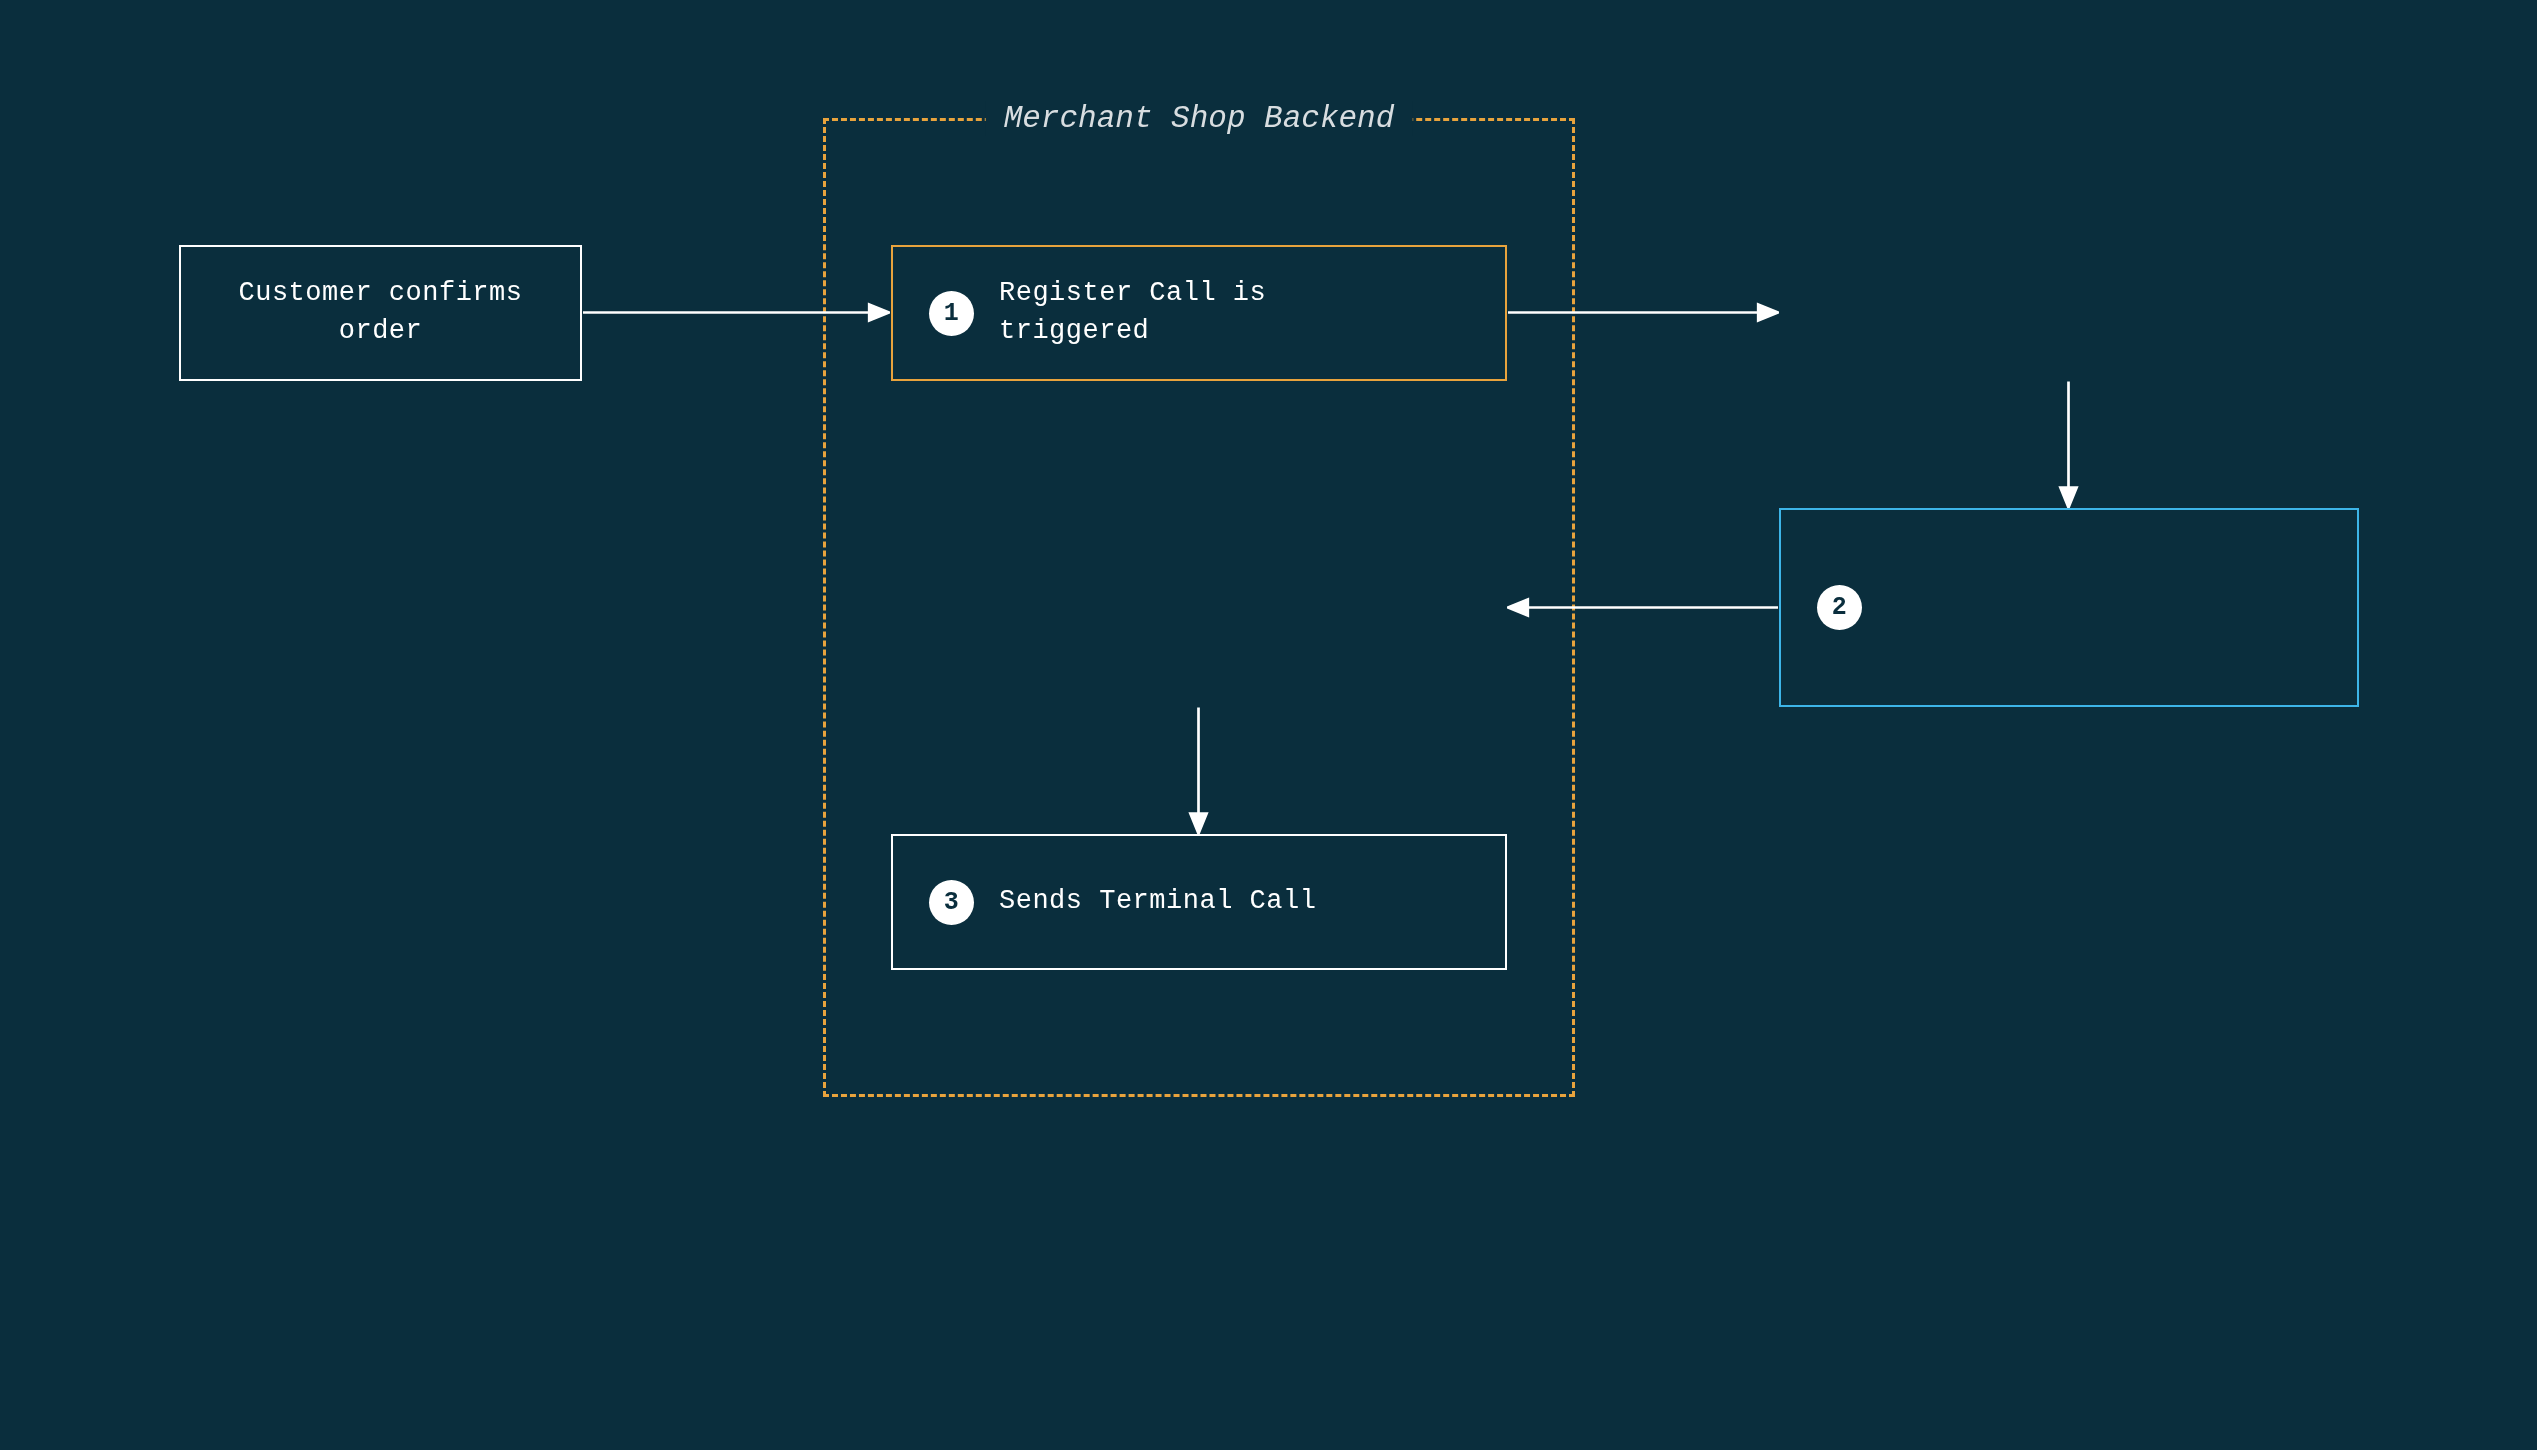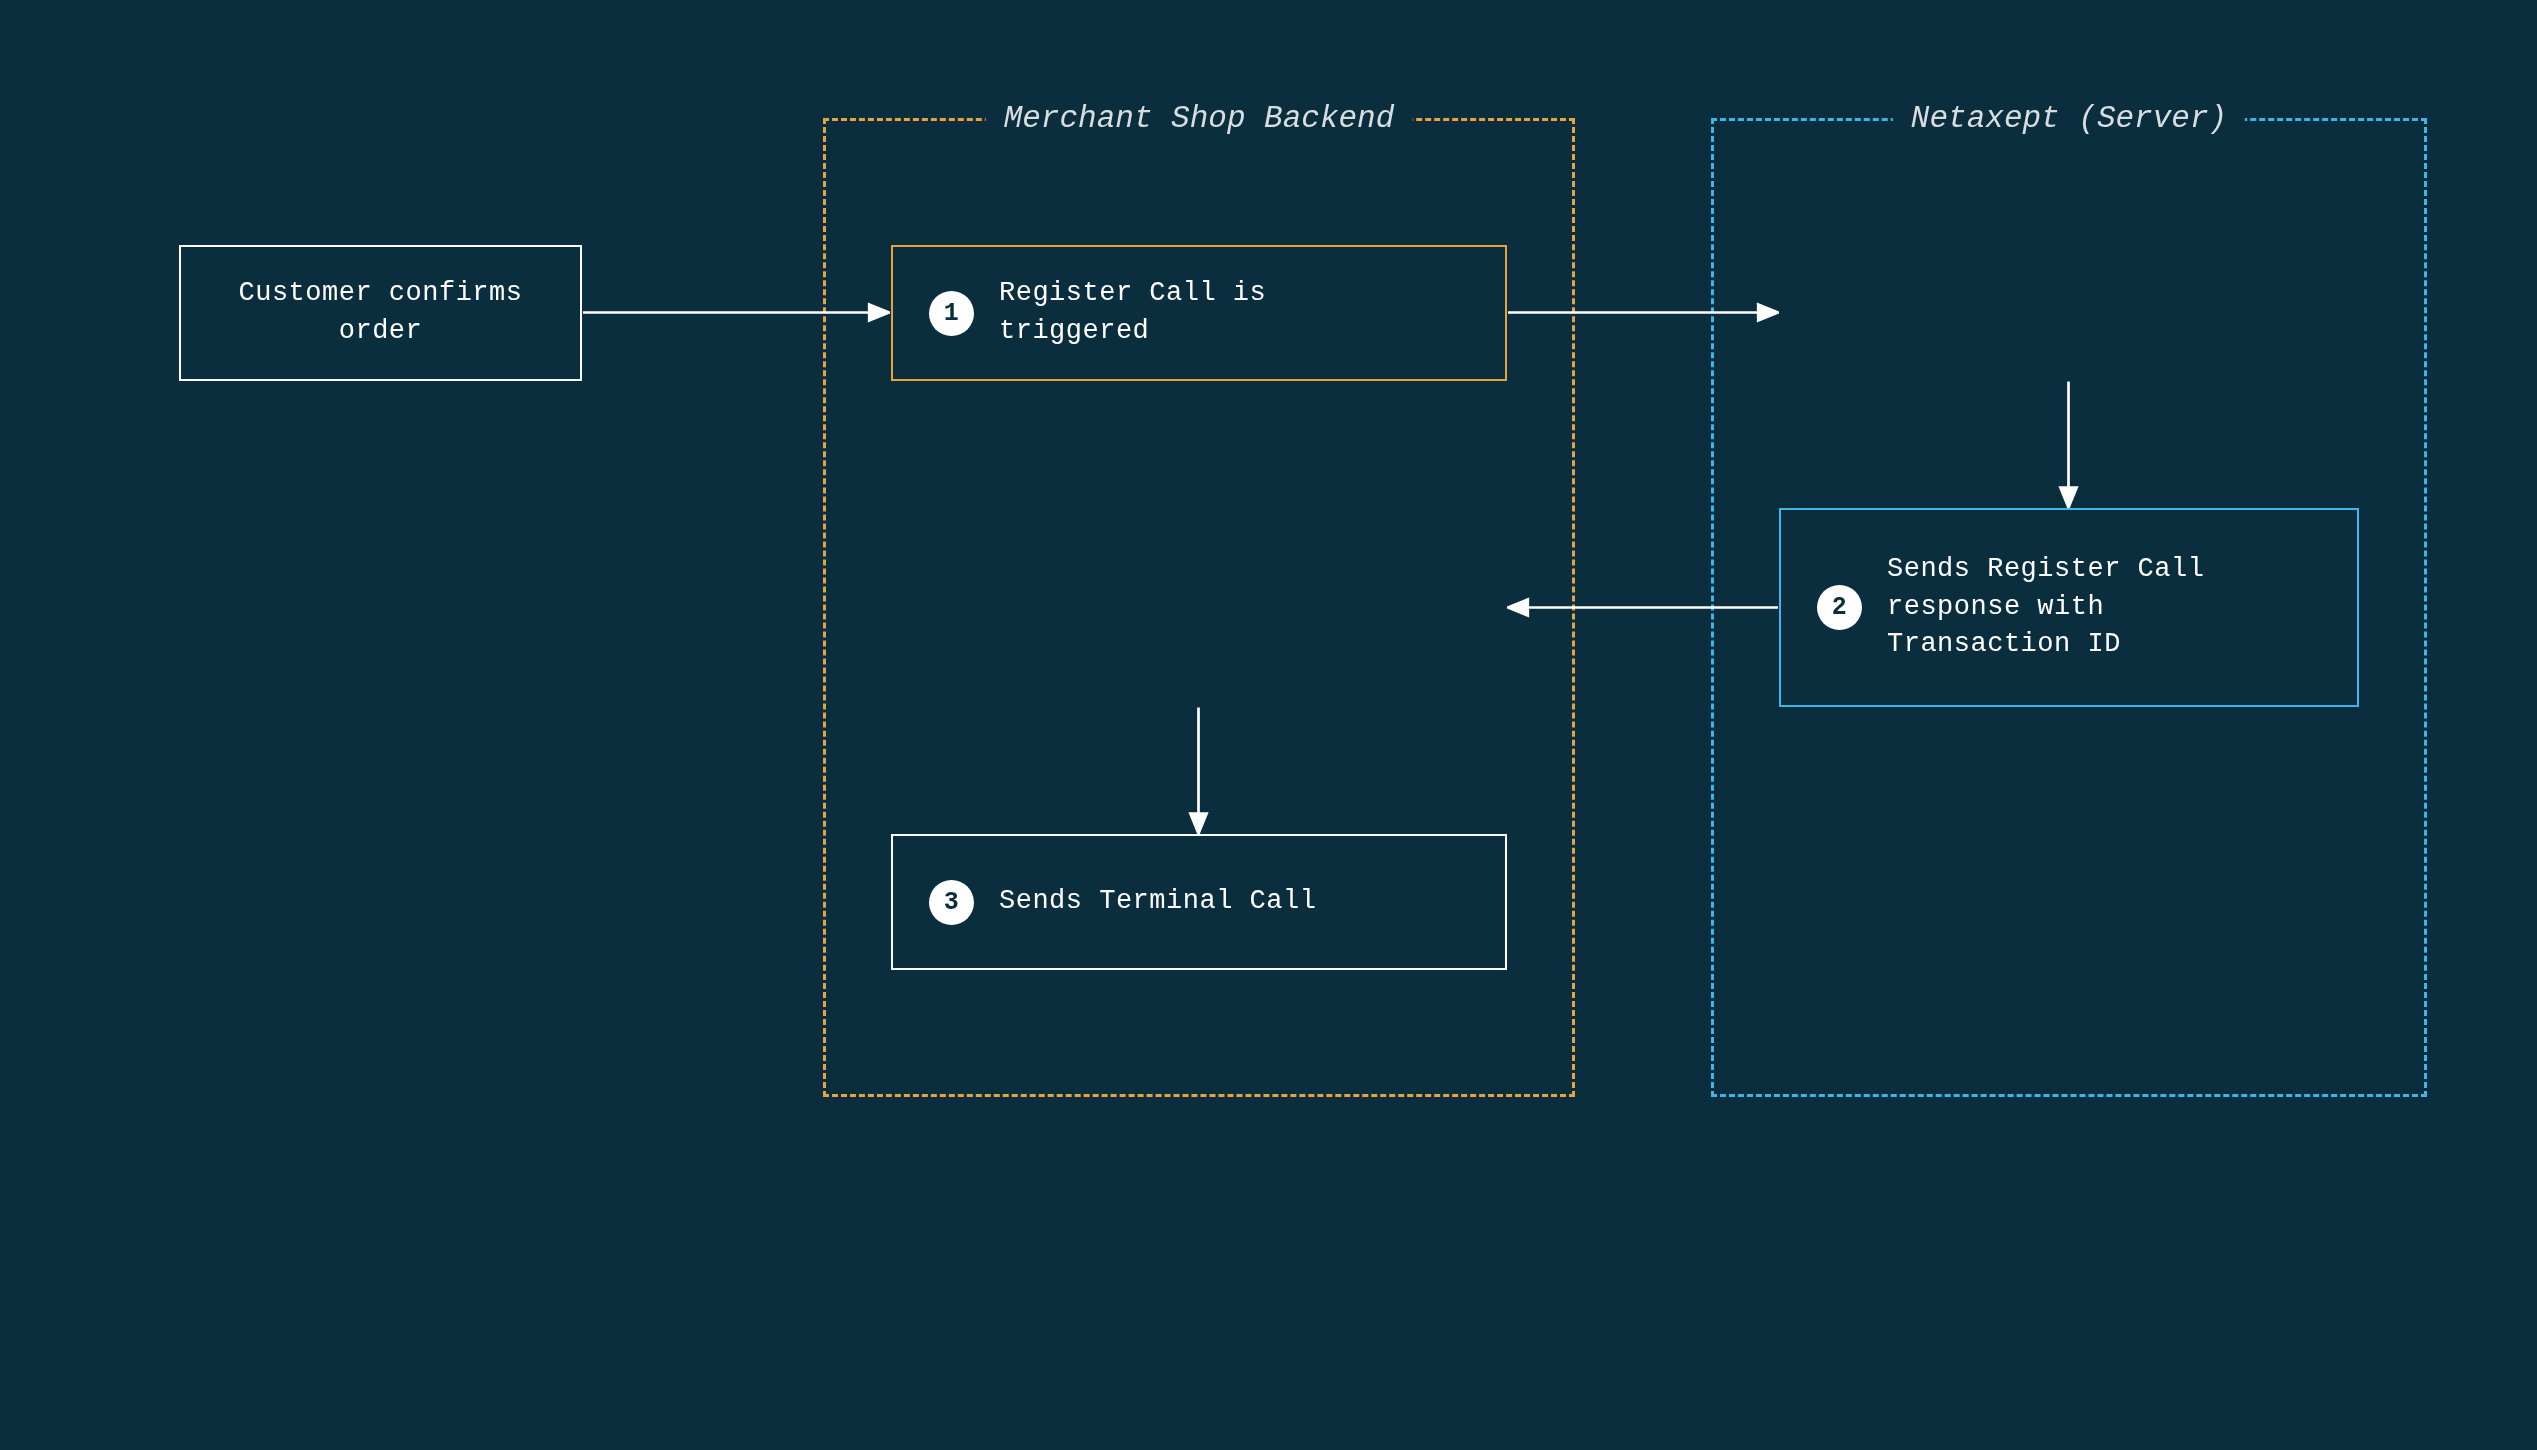--- a/index.html
+++ b/index.html
@@ -77,40 +77,36 @@
   </style>
 </head>
 <body>
 
 <div class="diagram">
 
   <div class="dashed-container dashed-orange" style="left: 807px; top: 118px; width: 752px; height: 979px;">
     <div class="container-label" style="left: 50%; top: -20px; transform: translateX(-50%);">Merchant Shop Backend</div>
   </div>
 
-  <div class="dashed-container dashed-blue" style="left: 1695px; top: 118px; width: 716px; height: 979px;">
-    <div class="container-label" style="left: 50%; top: -20px; transform: translateX(-50%);">Netaxept (Server)</div>
-  </div>
 
   <div class="box box-white" style="left: 163px; top: 245px; width: 403px; height: 136px; justify-content: center;">
     <div class="box-text-center" style="padding: 0 45px;">Customer confirms order</div>
   </div>
 
   <div class="box box-orange" style="left: 875px; top: 245px; width: 616px; height: 136px;">
     <div class="box-content">
       <div class="badge">1</div>
       <div class="box-text" style="max-width: 272px;">Register Call is triggered</div>
     </div>
   </div>
 
 
   <div class="box box-blue" style="left: 1763px; top: 508px; width: 580px; height: 199px;">
     <div class="box-content">
       <div class="badge">2</div>
-      <div class="box-text" style="max-width: 363px;">Sends Register Call response with Transaction ID</div>
     </div>
   </div>
 
 
   <div class="box box-white" style="left: 875px; top: 834px; width: 616px; height: 136px;">
     <div class="box-content">
       <div class="badge">3</div>
       <div class="box-text">Sends Terminal Call</div>
     </div>
   </div>

